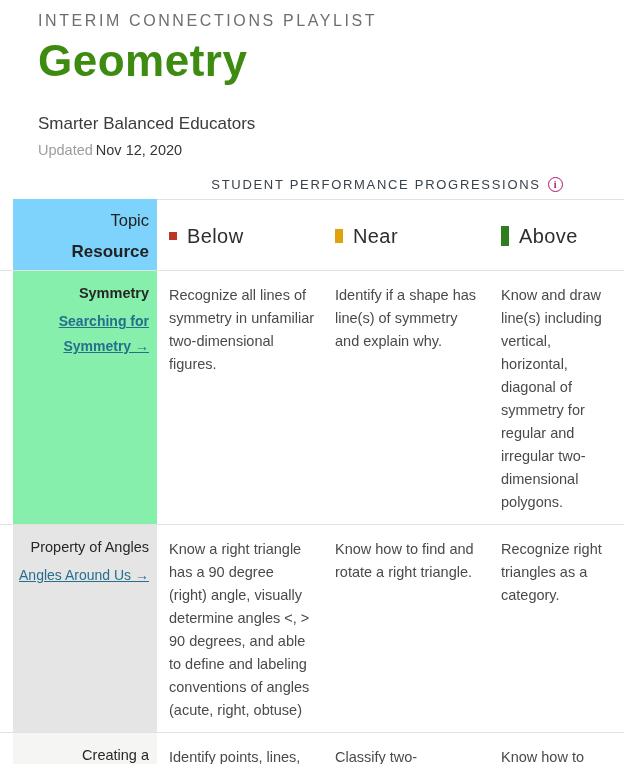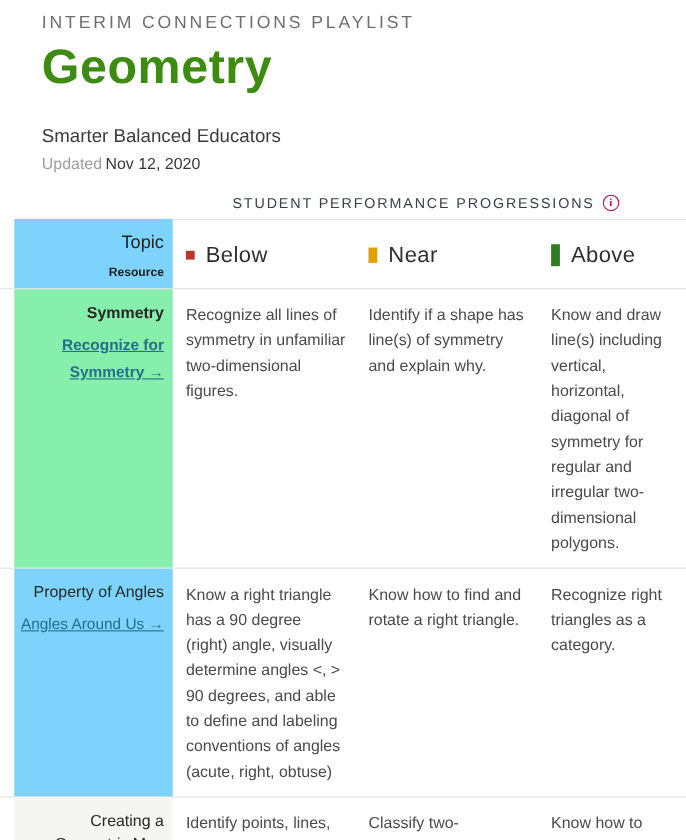--- a/index.html
+++ b/index.html
@@ -36,21 +36,21 @@
   
   .progress-table{margin-top:7px;}
   .grid-cols{display:grid;grid-template-columns:13px 144px 166px 166px 1fr;}
   .head-row{display:grid;grid-template-columns:157px 1fr;min-height:62px;}
   .corner-wrap{padding-left:13px;}
   .corner-cell{
     background:#f5f5f3;height:100%;box-sizing:border-box;
     text-align:right;padding:11px 8px 8px 4px;color:#222;
   }
   .corner-topic{font-size:16.5px;margin-top:1px;}
-  .corner-resource{font-size:11px;font-weight:700;margin-top:12px;}
+  .corner-resource{font-size:17px;font-weight:700;margin-top:12px;}
   .levels-wrap{
     border-top:1px solid #e2e2e0;
     display:grid;grid-template-columns:166px 166px 1fr;
   }
   .level-cell{
     display:flex;align-items:center;gap:10px;
     padding:14px 0 12px 12px;
   }
   .level-bar{width:8px;display:inline-block;flex:0 0 auto;}
   .level-label{font-size:20px;color:#2e2e2e;letter-spacing:0.4px;}
@@ -115,31 +115,31 @@
         <span class="level-bar" style="background: rgb(47, 125, 33); height: 20px;"></span>
         <span class="level-label">Above</span>
       </div>
     </div>
   </div>
 
   <div class="t-row r0 grid-cols">
     <div></div>
     <div class="topic-cell" style="background: #86efac; font-weight: bold;">
       <div class="topic-name">Symmetry</div>
-      <a class="res-link" style="color: rgb(38, 111, 140);">Recognize for
+      <a class="res-link" style="color: rgb(38, 111, 140);">Searching for
 Symmetry →</a>
     </div>
     <div class="body-cell">Recognize all lines of symmetry in unfamiliar two-dimensional figures.</div>
     <div class="body-cell last">Identify if a shape has line(s) of symmetry and explain why.</div>
     <div class="body-cell">Know and draw line(s) including vertical, horizontal, diagonal of symmetry for regular and irregular two-dimensional polygons.</div>
   </div>
 
   <div class="t-row r1 grid-cols">
     <div></div>
-    <div class="topic-cell" style="background: #7dd3fc;">
+    <div class="topic-cell" style="background: #e5e5e5;">
       <div class="topic-name">Property of Angles</div>
       <a class="res-link" style="color: rgb(38, 111, 140);">Angles Around Us →</a>
     </div>
     <div class="body-cell">Know a right triangle has a 90 degree (right) angle, visually determine angles &lt;, &gt; 90 degrees, and able to define and labeling conventions of angles (acute, right, obtuse)</div>
     <div class="body-cell last">Know how to find and rotate a right triangle.</div>
     <div class="body-cell">Recognize right triangles as a category.</div>
   </div>
 
   <div class="t-row r2 grid-cols">
     <div></div>

